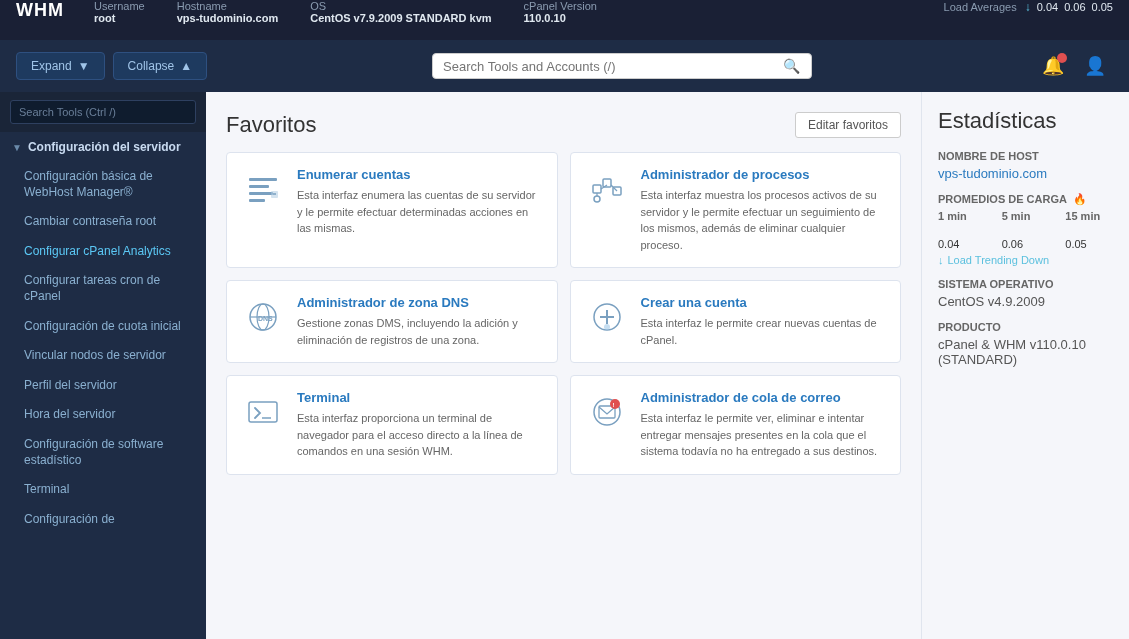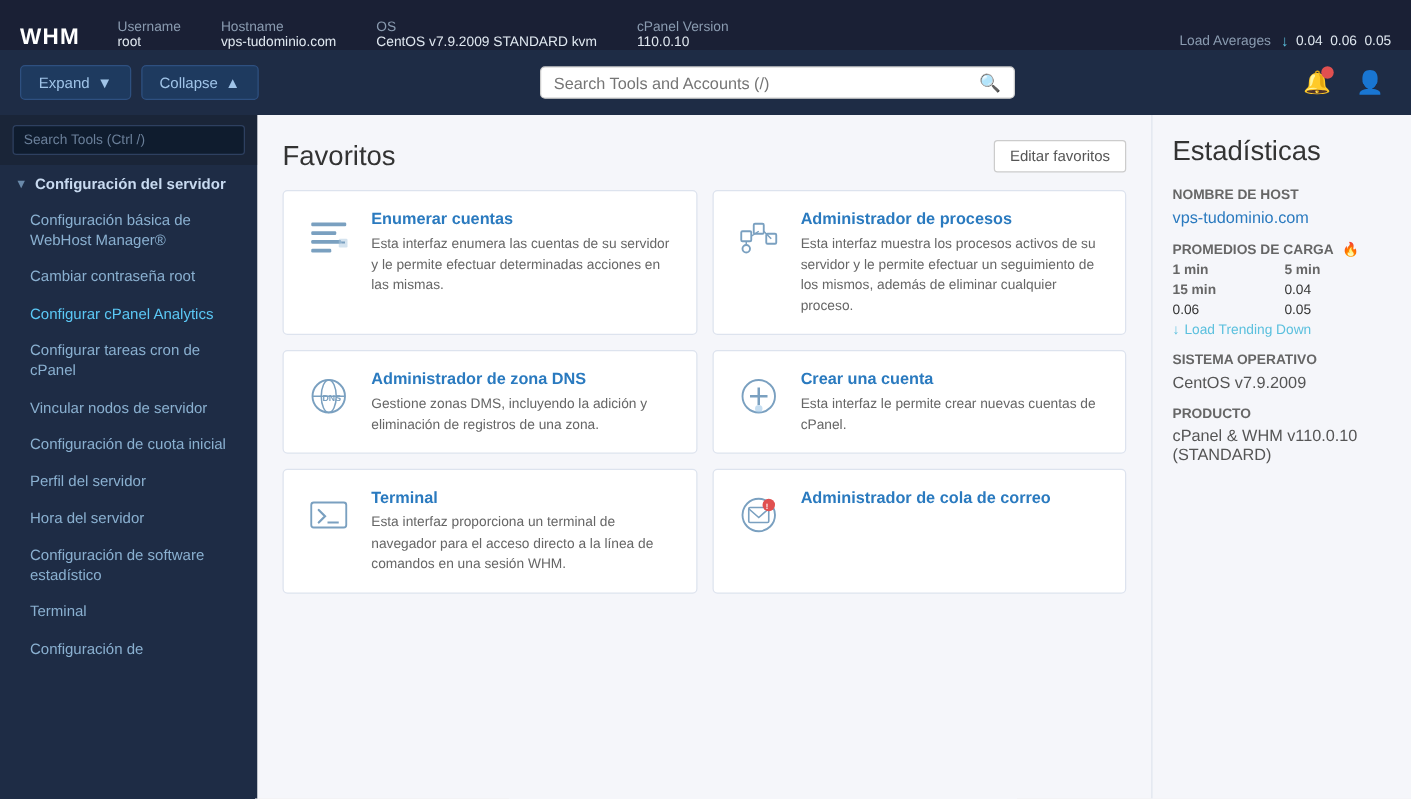--- a/index.html
+++ b/index.html
@@ -3,21 +3,21 @@
   <meta charset="utf-8">
   <style>
     * { box-sizing: border-box; margin: 0; padding: 0; }
     body { font-family: 'Helvetica Neue', Arial, sans-serif; font-size: 13px; background: #f0f0f0; display: flex; flex-direction: column; height: 639px; overflow: hidden; }
 
     
     .top-bar {
       background: #1a2035;
       color: #ccc;
       display: flex;
-      align-items: flex-end;
+      align-items: flex-start;
       padding: 0 16px;
       height: 40px;
       font-size: 11px;
       flex-shrink: 0;
     }
     .top-bar-logo {
       color: white;
       font-weight: bold;
       font-size: 18px;
       margin-right: 30px;
@@ -27,20 +27,21 @@
       display: flex;
       gap: 32px;
       flex: 1;
     }
     .top-bar-info .info-group label {
       color: #8a9bb0;
       display: block;
     }
     .top-bar-info .info-group span {
       color: #e0e8f0;
+      font-weight: bold;
     }
     .top-bar-right {
       display: flex;
       align-items: center;
       gap: 8px;
       font-size: 11px;
     }
     .load-averages-label { color: #8a9bb0; }
     .load-values { color: #e0e8f0; display: flex; gap: 6px; align-items: center; }
     .load-down-arrow { color: #5bc0de; font-size: 12px; }
@@ -276,22 +277,22 @@
     }
 
     .stat-value {
       color: #2a7abf;
       font-size: 13px;
       margin-bottom: 4px;
     }
 
     .load-grid {
       display: grid;
-      grid-template-columns: 1fr 1fr;
-      gap: 4px;
+      grid-template-columns: 1fr 1fr 1fr;
+      gap: 16px;
       font-size: 11px;
       margin-top: 4px;
     }
     .load-grid-header { color: #666; font-weight: 600; }
     .load-grid-val { color: #333; }
     .load-trending {
       color: #5bc0de;
       font-size: 11px;
       margin-top: 4px;
       display: flex;
@@ -382,24 +383,24 @@
       <div class="sidebar-item">
         <span>Cambiar contraseña root</span>
       </div>
       <div class="sidebar-item active">
         <span>Configurar cPanel Analytics</span>
       </div>
       <div class="sidebar-item">
         <span>Configurar tareas cron de cPanel</span>
       </div>
       <div class="sidebar-item">
+        <span>Configuración de cuota inicial</span>
+      </div>
+      <div class="sidebar-item">
         <span>Vincular nodos de servidor</span>
-      </div>
-      <div class="sidebar-item">
-        <span>Configuración de cuota inicial</span>
       </div>
       <div class="sidebar-item">
         <span>Perfil del servidor</span>
       </div>
       <div class="sidebar-item">
         <span>Hora del servidor</span>
       </div>
       <div class="sidebar-item">
         <span>Configuración de software estadístico</span>
       </div>
@@ -506,20 +507,21 @@
             <svg viewBox="0 0 36 36" fill="none" xmlns="http://www.w3.org/2000/svg">
               <circle cx="18" cy="18" r="13" stroke="#7aa0c0" stroke-width="1.5" fill="none"></circle>
               <path d="M10 13 L18 20 L26 13" stroke="#7aa0c0" stroke-width="1.3" fill="none"></path>
               <rect x="10" y="12" width="16" height="12" rx="1" stroke="#7aa0c0" stroke-width="1.3" fill="none"></rect>
               <circle cx="26" cy="10" r="5" fill="#e05050"></circle>
               <text x="23.5" y="13" font-size="6" fill="white" font-weight="bold">!</text>
             </svg>
           </div>
           <div class="card-content">
             <div class="card-title">Administrador de cola de correo</div>
+            <div class="card-desc">Esta interfaz le permite ver, eliminar e intentar entregar mensajes presentes en la cola que el sistema todavía no ha entregado a sus destinos.</div>
           </div>
         </div>
 
       </div>
     </div>
 
     <div class="stats-panel">
       <div class="stats-title">Estadísticas</div>
 
       <div class="stat-label">Nombre de host</div>
@@ -536,20 +538,20 @@
         <span class="load-grid-val">0.04</span>
         <span class="load-grid-val">0.06</span>
         <span class="load-grid-val">0.05</span>
       </div>
       <div class="load-trending">
         <span>↓</span>
         <span>Load Trending Down</span>
       </div>
 
       <div class="stat-label">Sistema operativo</div>
-      <div class="stat-text">CentOS v7.9.2009</div>
+      <div class="stat-text">CentOS v4.9.2009</div>
 
       <div class="stat-label">Producto</div>
       <div class="stat-text">cPanel &amp; WHM v110.0.10 (STANDARD)</div>
     </div>
 
   </div>
 </div>
 
 </body></html>

